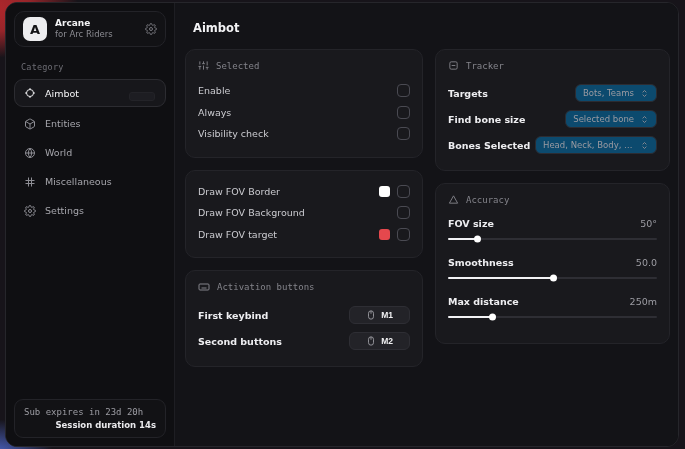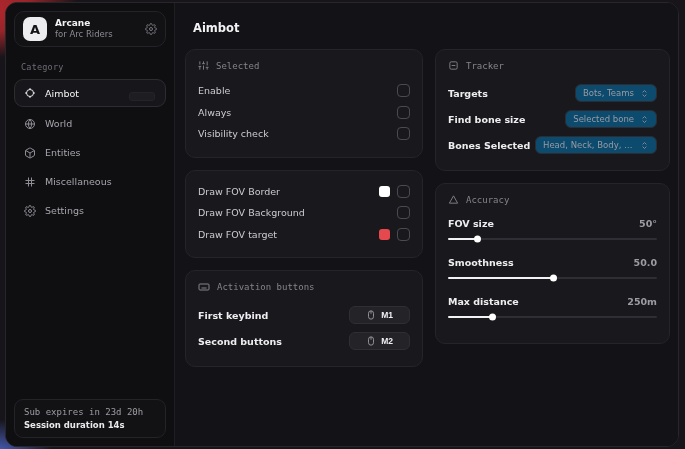--- a/index.html
+++ b/index.html
@@ -55,21 +55,21 @@
     border-radius:3px; background:#1d1d22; border:1px solid #232328;
   }
   .side-footer {
     margin-top:auto; border:1px solid #232328; border-radius:9px;
     padding:7px 9px; background:#121215;
   }
   .sub-line {
     font-family:"DejaVu Sans Mono", monospace;
     font-size:9px; color:#9d9da4; margin-bottom:3px; white-space:nowrap;
   }
-  .sess-line { font-size:8.5px; font-weight:bold; color:#e9e9ec; }
+  .sess-line { font-size:8.5px; font-weight:bold; color:#e9e9ec;text-align:right; }
   
   .main { flex:1; background:#131317; padding:13px 9px 12px 10px; overflow:hidden; }
   .page-title { font-size:11.5px; font-weight:bold; color:#f3f3f5; margin:5px 0 14px 8px; }
   .columns { display:flex; gap:12px; align-items:flex-start; }
   .col-left  { width:238px; flex:0 0 238px; }
   .col-right { width:235px; flex:0 0 235px; }
   .card {
     background:#19191d; border:1px solid #242429; border-radius:10px;
     padding:10px 12px 12px 12px; margin-bottom:12px;
   }
@@ -100,21 +100,21 @@
     background:#0c4a6e; border:1px solid #2c2c32; border-radius:6px;
     padding:3px 7px; color:#9a9aa1; font-size:8.5px; cursor:pointer;
     max-width:152px;
   }
   .dropdown .dd-text { white-space:nowrap; overflow:hidden; text-overflow:ellipsis; }
   .dropdown .icon { color:#8a8a91; flex:0 0 auto; }
   .t-row { height:26px; }
   
   .slider-block { margin-bottom:6px; }
   .slider-head { display:flex; justify-content:space-between; align-items:center; height:18px; }
-  .slider-value { font-size:9.5px; color:#9c9ca3;font-weight:bold; }
+  .slider-value { font-size:9.5px; color:#9c9ca3; }
   .track {
     position:relative; height:2px; background:#2e2e34; border-radius:2px;
     margin:6px 0 13px 0; cursor:pointer;
   }
   .fill { position:relative; height:2px; background:#f2f2f4; border-radius:2px; }
   .thumb {
     position:absolute; right:-4px; top:50%; transform:translateY(-50%);
     width:7px; height:7px; background:#ffffff; border-radius:50%;
   }
   svg { display:block; }
@@ -150,35 +150,35 @@
             <path d="M12 2v4M12 18v4M2 12h4M18 12h4"></path>
         </svg>
       </span>
       <span>Aimbot</span>
       <span class="hint-pill"></span>
     </div>
 
     <div class="nav-item">
       <span class="icon nav-ico">
         <svg width="12" height="12" viewBox="0 0 24 24" fill="none" stroke="currentColor" stroke-width="2">
+          <path d="M21 16V8a2 2 0 0 0-1-1.7l-7-4a2 2 0 0 0-2 0l-7 4A2 2 0 0 0 3 8v8a2 2 0 0 0 1 1.7l7 4a2 2 0 0 0 2 0l7-4a2 2 0 0 0 1-1.7z"></path>
+          <path d="M3.3 7l8.7 5 8.7-5M12 22V12"></path>
+        </svg>
+      </span>
+      <span>Entities</span>
+    </div>
+
+    <div class="nav-item">
+      <span class="icon nav-ico">
+        <svg width="12" height="12" viewBox="0 0 24 24" fill="none" stroke="currentColor" stroke-width="2">
           <circle cx="12" cy="12" r="9"></circle>
             <path d="M3 12h18M12 3a14 14 0 0 1 0 18M12 3a14 14 0 0 0 0 18"></path>
         </svg>
       </span>
       <span>World</span>
-    </div>
-
-    <div class="nav-item">
-      <span class="icon nav-ico">
-        <svg width="12" height="12" viewBox="0 0 24 24" fill="none" stroke="currentColor" stroke-width="2">
-          <path d="M21 16V8a2 2 0 0 0-1-1.7l-7-4a2 2 0 0 0-2 0l-7 4A2 2 0 0 0 3 8v8a2 2 0 0 0 1 1.7l7 4a2 2 0 0 0 2 0l7-4a2 2 0 0 0 1-1.7z"></path>
-          <path d="M3.3 7l8.7 5 8.7-5M12 22V12"></path>
-        </svg>
-      </span>
-      <span>Entities</span>
     </div>
 
     <div class="nav-item">
       <span class="icon nav-ico">
         <svg width="12" height="12" viewBox="0 0 24 24" fill="none" stroke="currentColor" stroke-width="2">
           <path d="M9 3v18M15 3v18M3 9h18M3 15h18"></path>
         </svg>
       </span>
       <span>Miscellaneous</span>
     </div>

